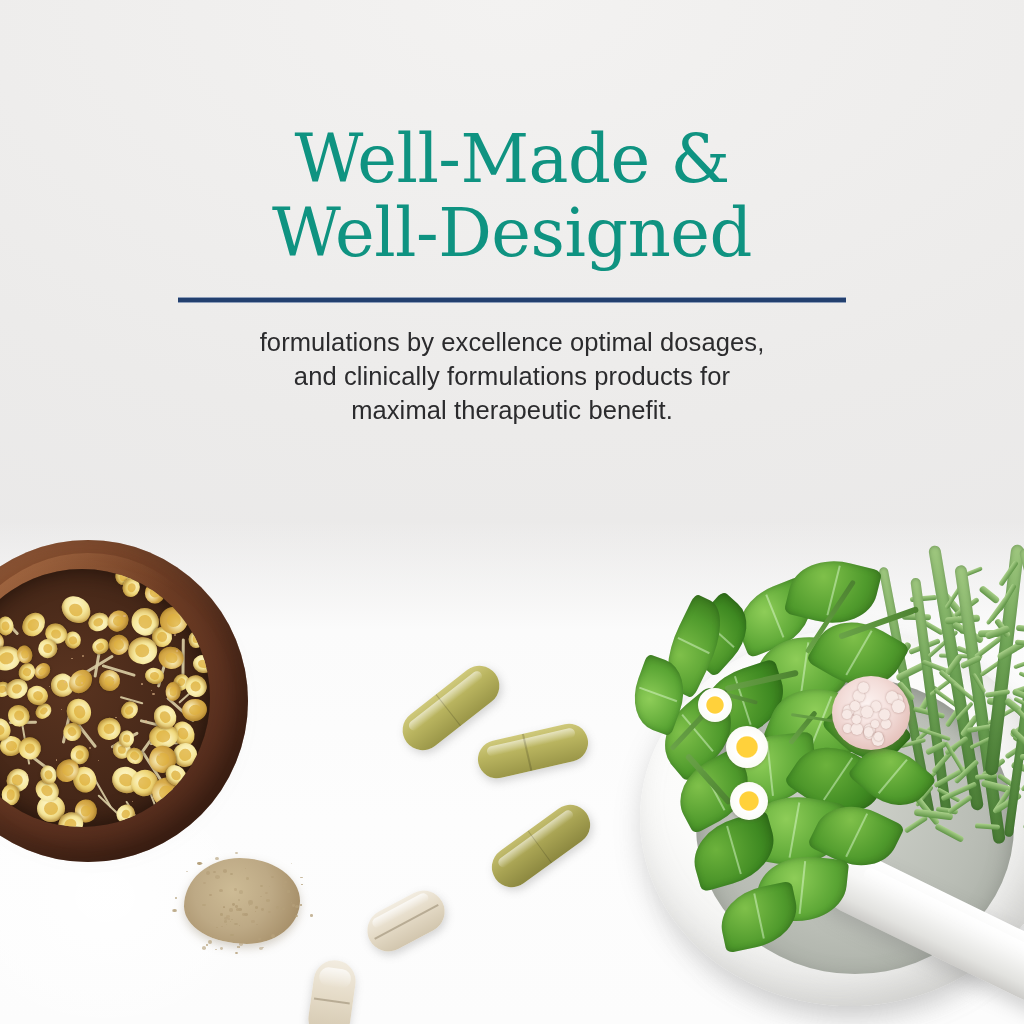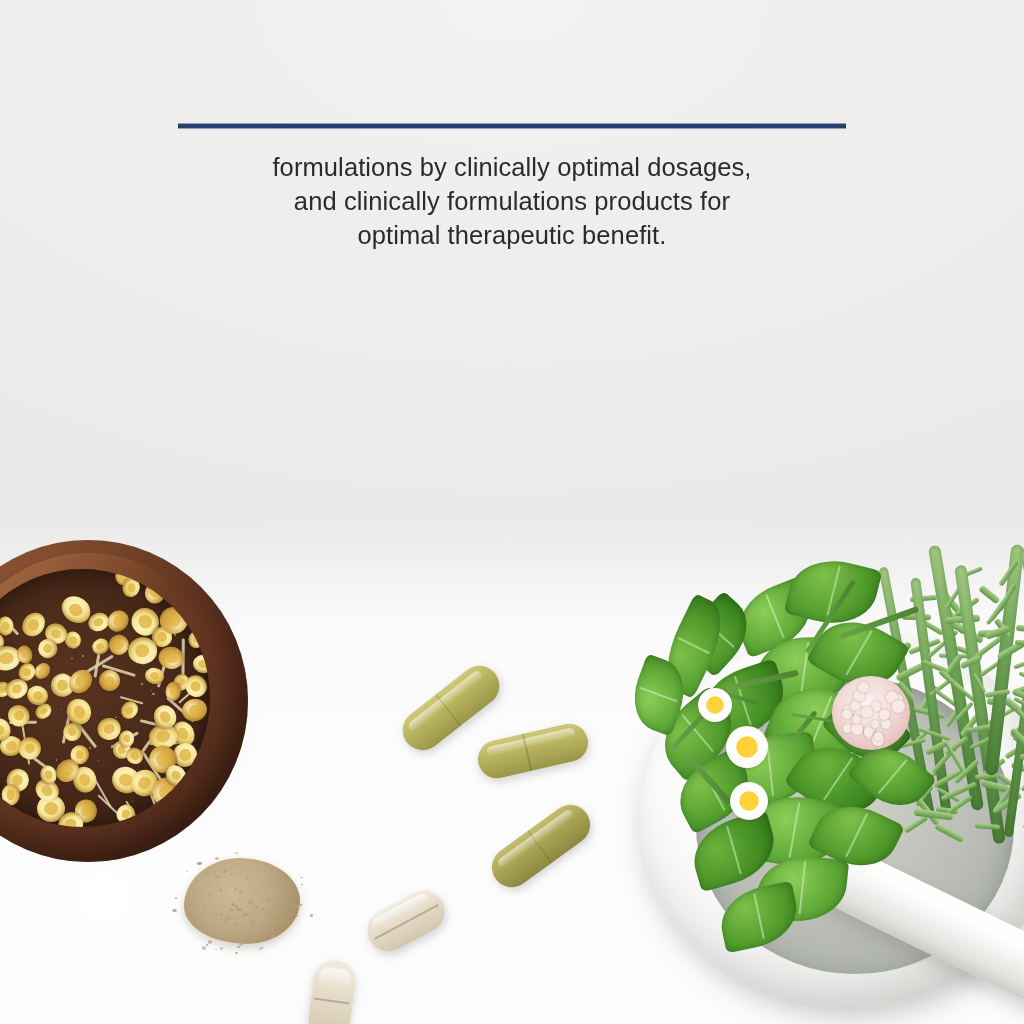--- a/index.html
+++ b/index.html
@@ -334,29 +334,33 @@
 
 <div class="canvas">
 
   <div class="bg-base"></div>
   <div class="bg-lower-white"></div>
   <div class="bg-left-soft"></div>
 
   <div class="text-block">
 
 
+    <h1 class="headline">
+      <span class="hl-line">Well-Made &amp;</span>
+      <span class="hl-line">Well-Designed</span>
+    </h1>
 
     <div class="rule-wrap">
       <div class="rule"></div>
     </div>
 
     <p class="body-copy">
-      <span class="bc-line">formulations by clinically optimal dosages,</span>
+      <span class="bc-line">formulations by excellence optimal dosages,</span>
       <span class="bc-line">and clinically formulations products for</span>
-      <span class="bc-line">optimal therapeutic benefit.</span>
+      <span class="bc-line">maximal therapeutic benefit.</span>
     </p>
   </div>
 
   <div class="bowl">
     <div class="bowl-shadow"></div>
     <div class="bowl-outer"></div>
     <div class="bowl-rim-hl"></div>
     <div class="bowl-inner" id="bowl-inner">
         <div class="stem" style="left: 157.185px; top: 176.952px; width: 30.5985px; height: 2.80542px; transform: rotate(-28.665deg);"></div>
         <div class="stem" style="left: 124.426px; top: 153.995px; width: 28.8776px; height: 3.38714px; transform: rotate(51.9454deg);"></div>

